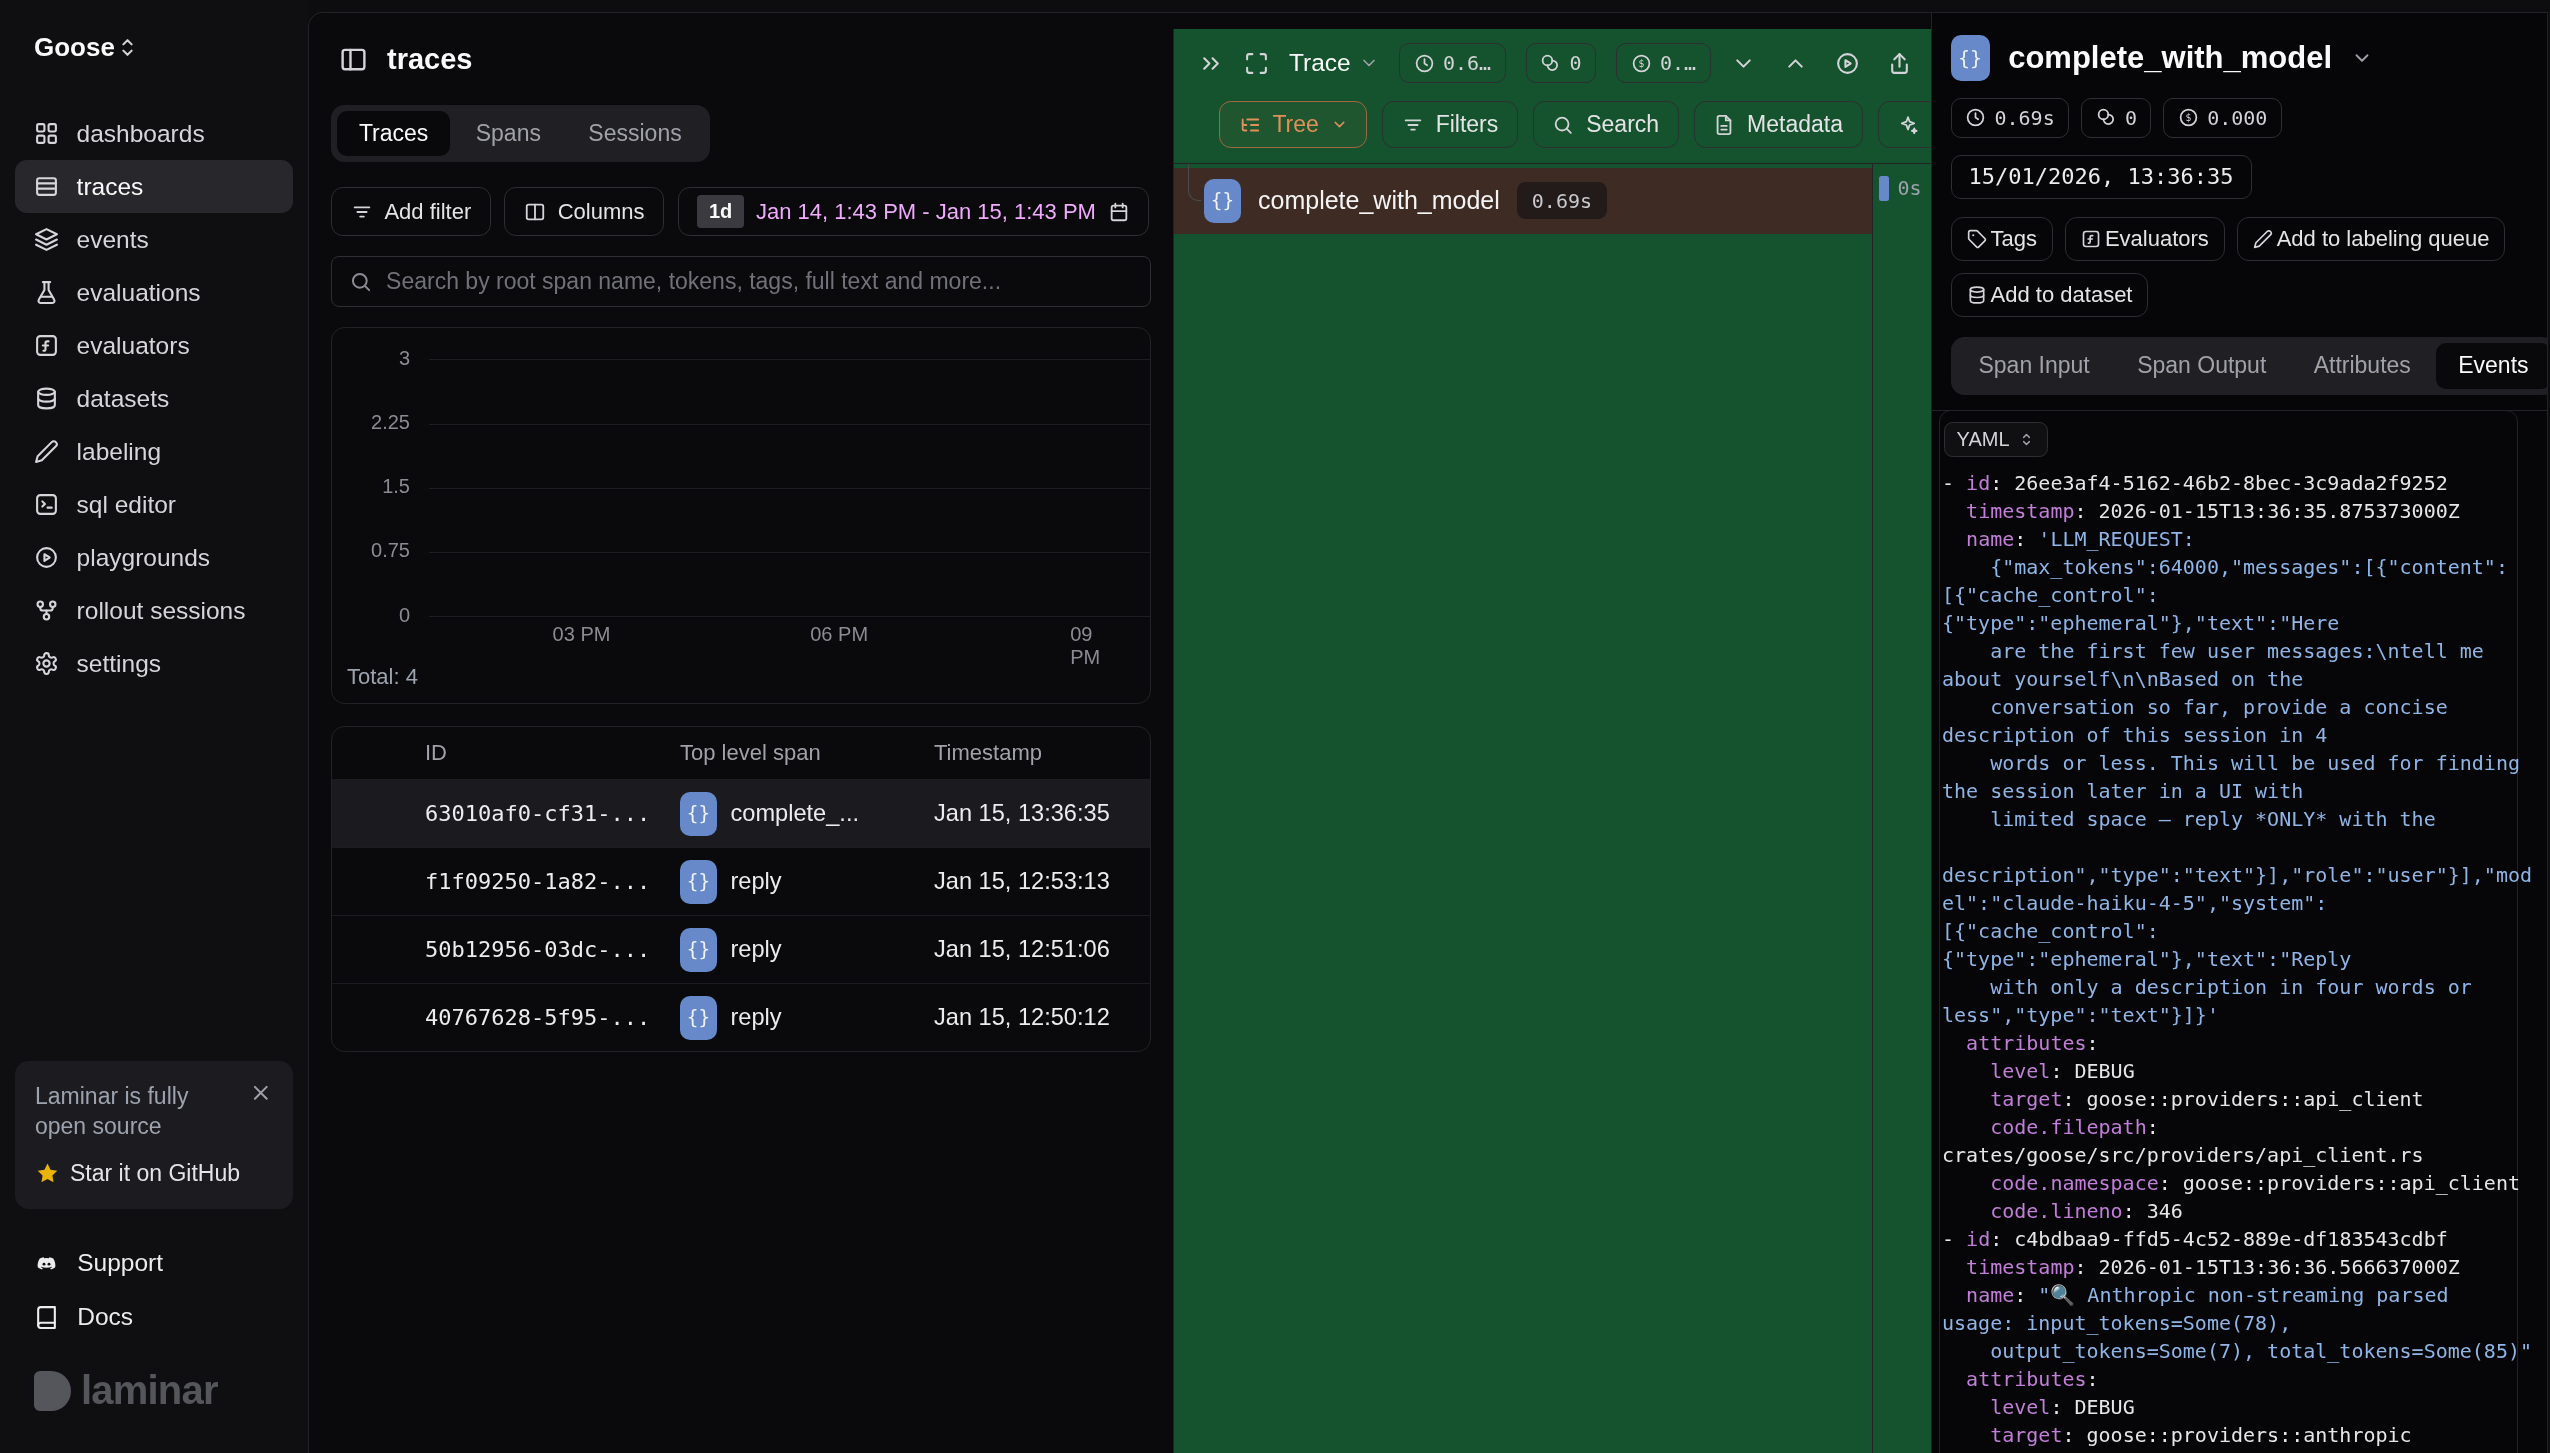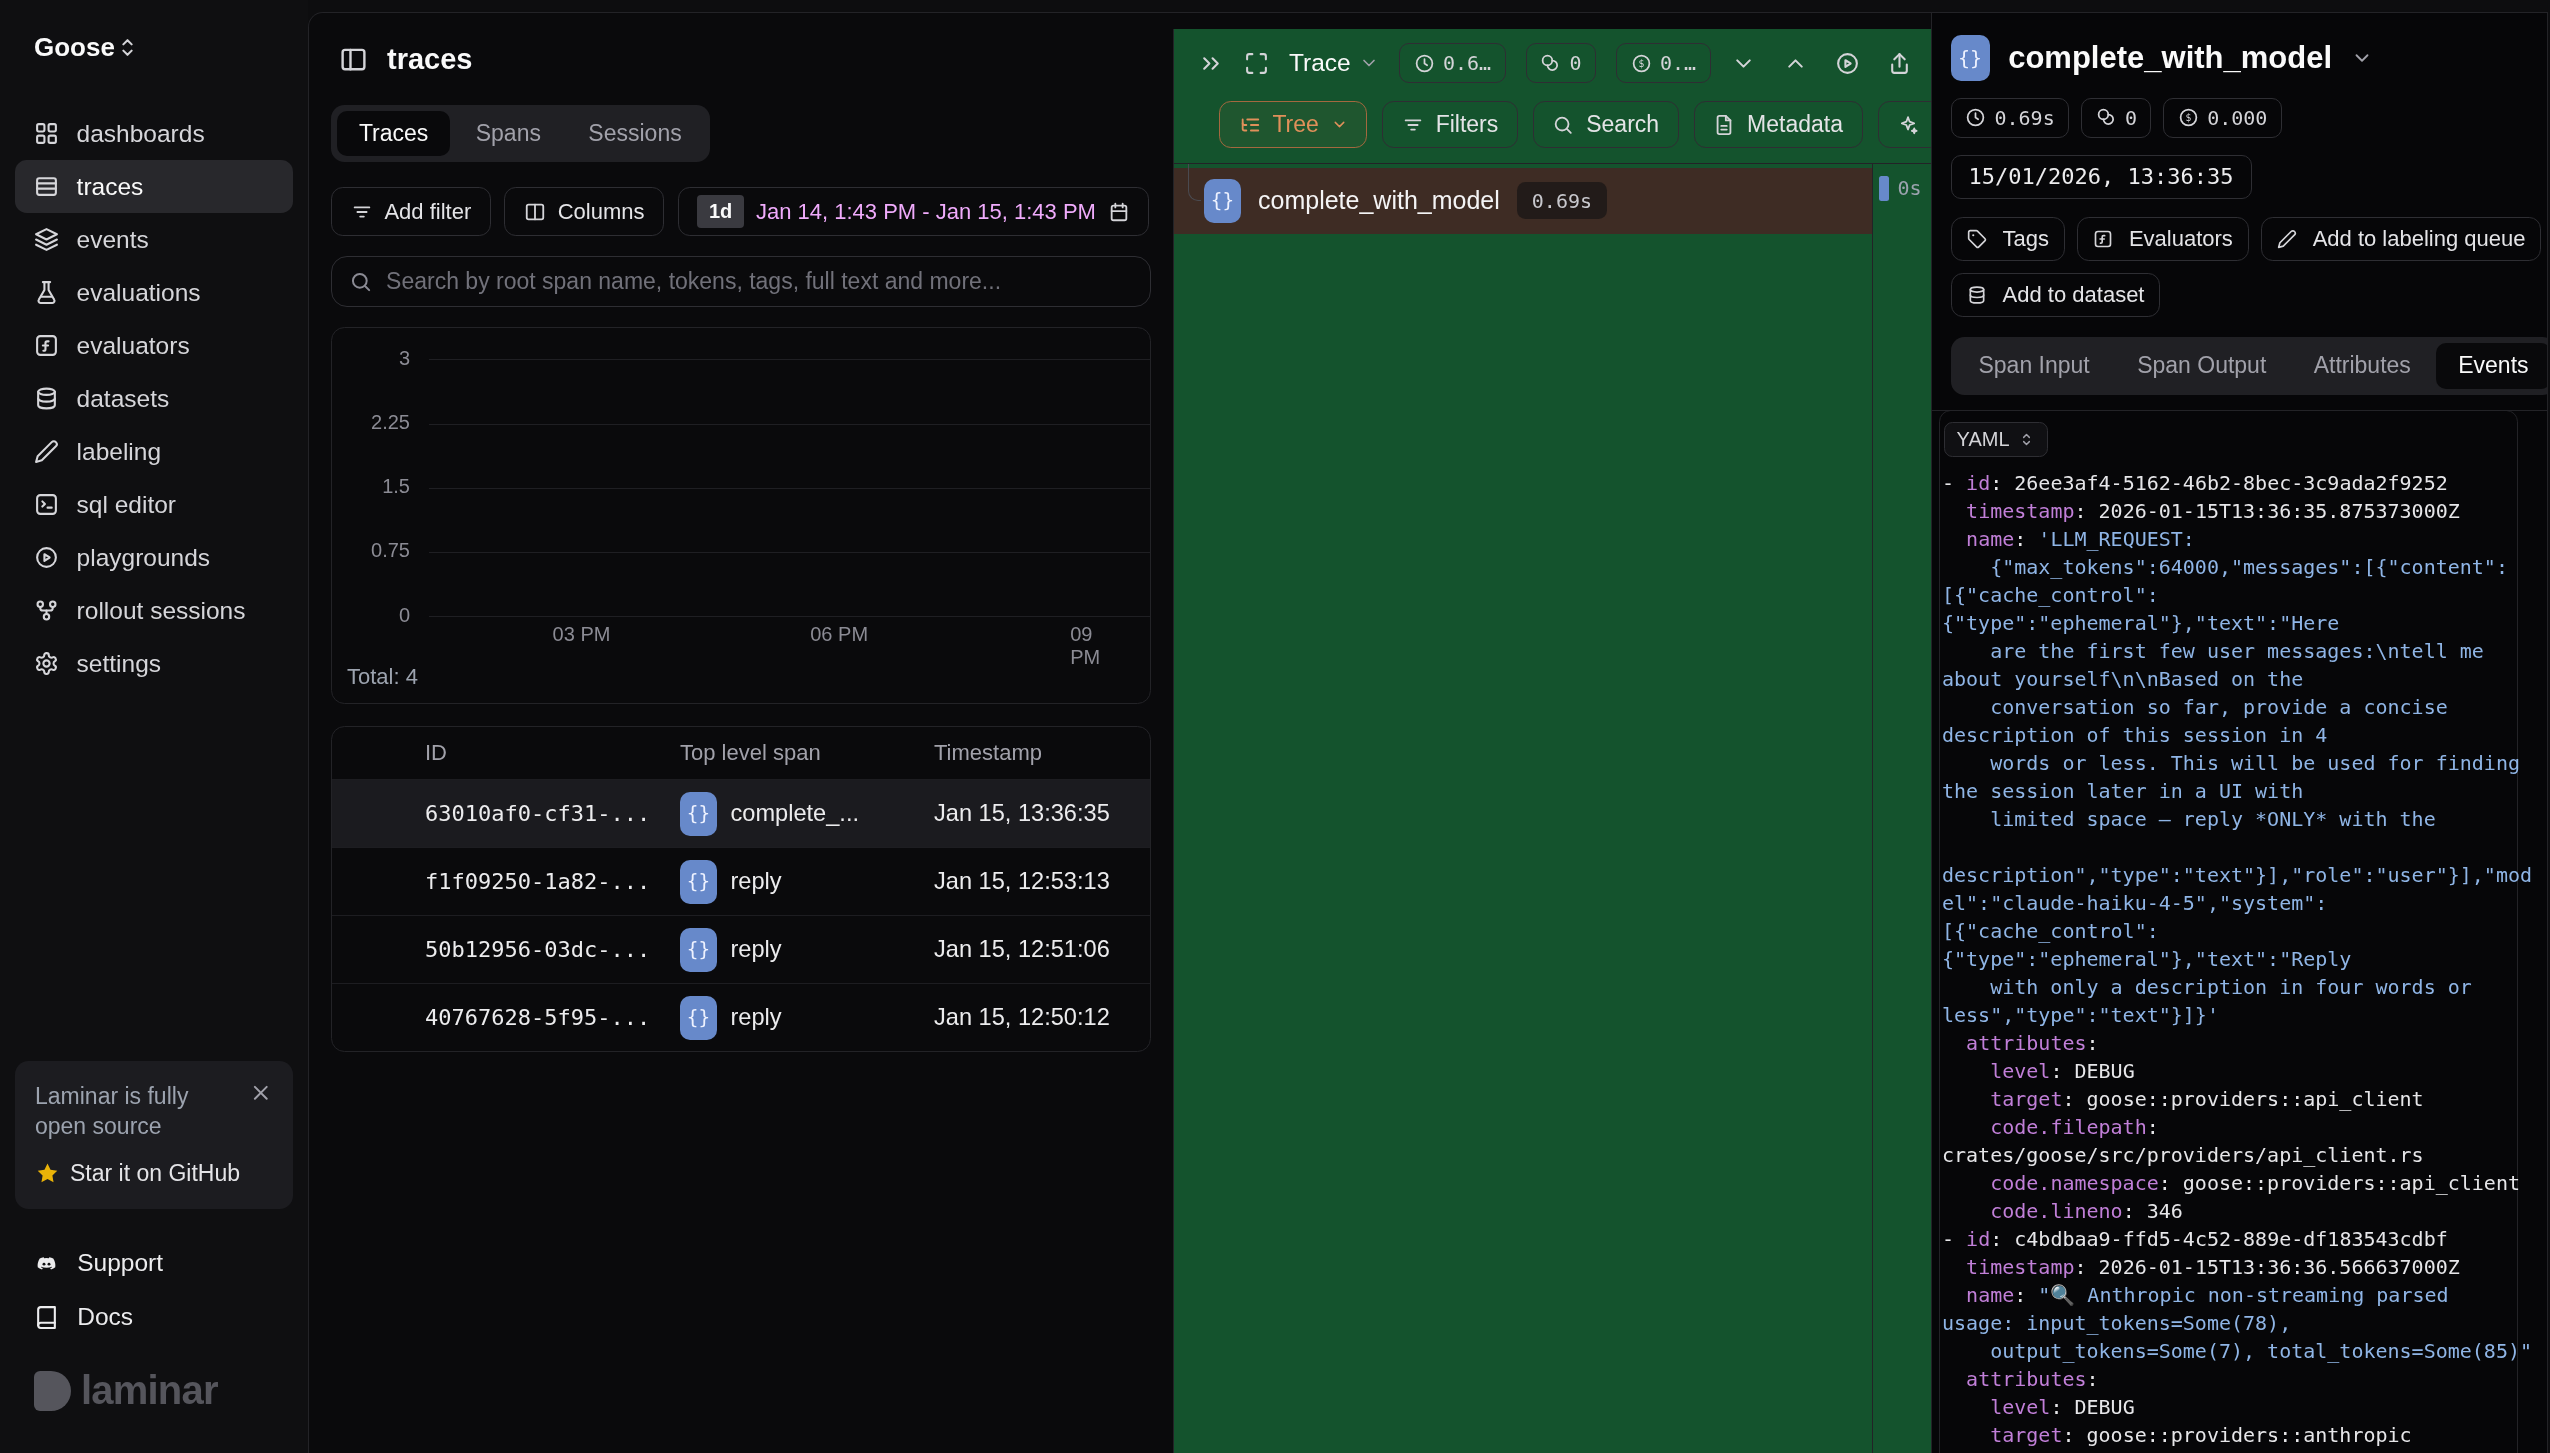--- a/index.html
+++ b/index.html
@@ -46,21 +46,21 @@
   .list-header .icon { width:29px; height:29px; color:#d4d4d8; }
   .page-title { font-size:29px; font-weight:600; color:#fafafa; }
   .pill-tabs { display:inline-flex; background:#202024; border-radius:13.5px; padding:5.9px; gap:3.4px; margin-top:29px; }
   .pill-tab { padding:9.3px 22px; font-size:23px; color:#a1a1aa; border-radius:10px; cursor:pointer; white-space:nowrap; }
   .pill-tab.active { background:#09090b; color:#fafafa; }
   .toolbar { display:flex; gap:13.5px; margin-top:25px; align-items:center; width:820px; overflow:hidden; flex-wrap:nowrap; }
   .btn { display:flex; align-items:center; gap:11.8px; height:49px; padding:0 18.6px; border:0.8px solid #2e2e33; border-radius:11.8px; font-size:22px; color:#e4e4e7; white-space:nowrap; cursor:pointer; flex:none; background:transparent; }
   .btn .icon { width:22px; height:22px; color:#d4d4d8; }
   .range-badge { background:#3a3a40; border-radius:4px; padding:5px 11.8px; font-size:20px; color:#fafafa; font-weight:600; }
   .date-text { color:#f0abfc; }
-  .search-row { margin-top:20px; height:51px; border:0.8px solid #2e2e33; border-radius:16px; display:flex; align-items:center; gap:13.5px; padding:0 17px; }
+  .search-row { margin-top:20px; height:51px; border:0.8px solid #2e2e33; border-radius:8px; display:flex; align-items:center; gap:13.5px; padding:0 17px; }
   .search-row .icon { width:23.6px; height:23.6px; color:#8b8b94; }
   .search-row input { flex:1; background:transparent; border:none; outline:none; font-size:23px; color:#e4e4e7; font-family:inherit; }
   .search-row input::placeholder { color:#71717a; }
 
   .chart-card { margin-top:20px; height:377px; border:0.8px solid #232327; border-radius:13.5px; position:relative; }
   .gridline { position:absolute; left:97px; right:0; height:0.8px; background:#1f1f23; }
   .ytick { position:absolute; left:0; width:78px; text-align:right; font-size:20px; color:#8b8b94; }
   .xtick { position:absolute; top:295px; font-size:20px; color:#8b8b94; transform:translateX(-50%); }
   .chart-total { position:absolute; left:15px; bottom:13.5px; font-size:22px; color:#9ca3af; }
 
@@ -103,21 +103,21 @@
   
   #span-sec { position:absolute; left:1622px; top:0; right:0; height:100%; border-left:0.8px solid #232327; background:#060608; display:flex; flex-direction:column; }
   .sp-header { margin:22px 0 0 18.6px; display:flex; align-items:center; gap:18.6px; }
   .sp-header .braces { width:39px; height:46px; font-size:20px; }
   .sp-title { font-size:31px; font-weight:600; color:#fafafa; }
   .sp-header .icon { width:22px; height:22px; color:#a1a1aa; cursor:pointer; }
   .sp-badges { margin:17px 0 0 18.6px; display:flex; gap:11.8px; }
   .sp-ts { margin:17px 0 0 18.6px; display:inline-flex; align-items:center; height:44px; padding:0 17px; border:0.8px solid #2e2e33; border-radius:10px; font-size:22px; color:#ececee; font-family:"DejaVu Sans Mono",monospace; align-self:flex-start; }
   .sp-actions { margin:18.6px 0 0 18.6px; display:flex; gap:11.8px; }
   .sp-actions.second { margin-top:11.8px; }
-  .btn.xs { height:44px; padding:0 15px; font-size:22px; gap:16px;text-align:center; }
+  .btn.xs { height:44px; padding:0 15px; font-size:22px; gap:4px;text-align:center; }
   .btn.xs .icon { width:20px; height:20px; }
   .sp-tabs-wrap { margin:20px 0 0 18.6px; }
   .sp-sep { margin-top:15px; border-bottom:0.8px solid #232327; }
   .sp-content { position:relative; flex:1; overflow:hidden; }
   .yaml-frame { position:absolute; left:6.7px; top:-0.8px; width:579px; height:1096px; border:0.8px solid #232327; border-radius:11.8px; pointer-events:none; }
   .yaml-pill { position:relative; margin:11.8px 0 0 11.8px; display:inline-flex; align-items:center; gap:8.4px; height:35px; padding:0 11.8px; border:0.8px solid #2e2e33; border-radius:8.4px; font-size:20px; color:#d4d4d8; cursor:pointer; background:#101013; }
   .yaml-pill .icon { width:17px; height:17px; color:#a1a1aa; }
   #yaml-code { position:relative; margin:11.8px 0 0 10px; font-family:"DejaVu Sans Mono","Liberation Mono",monospace; font-size:20px; line-height:28px; color:#e6e6e9; }
   #yaml-code .ln { white-space:pre; height:28px; }
   .yk { color:#c17fd8; }

